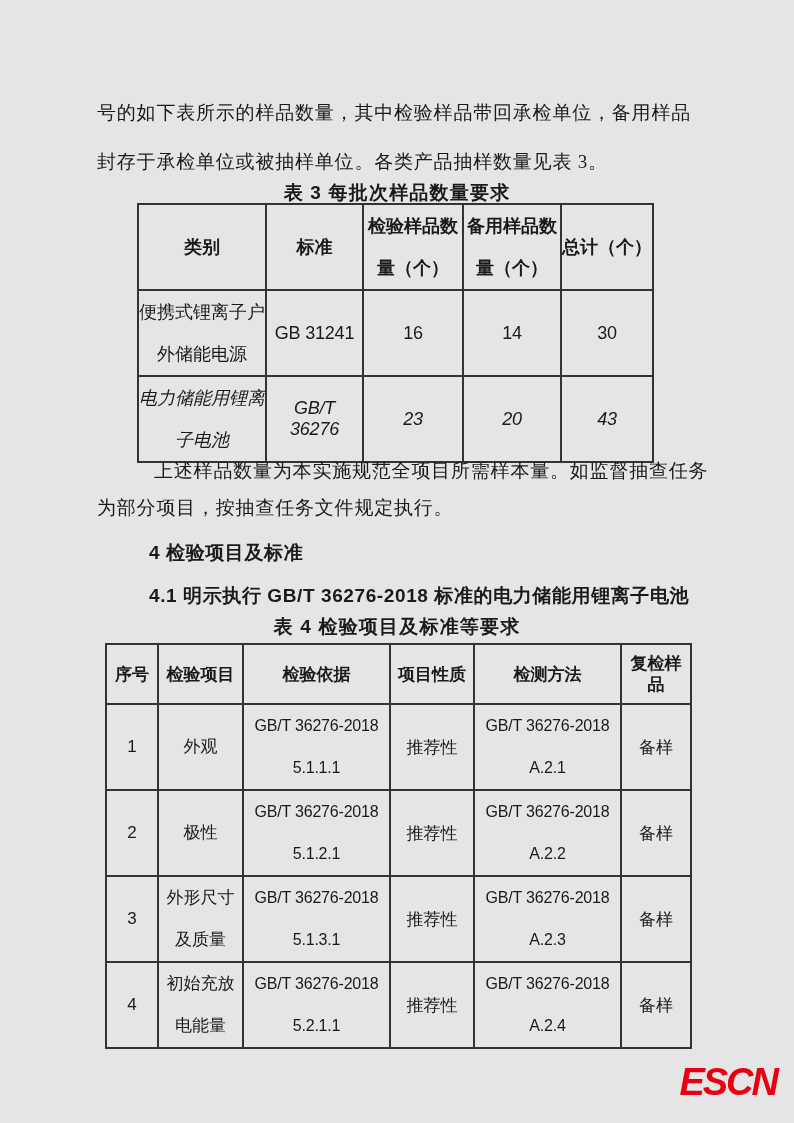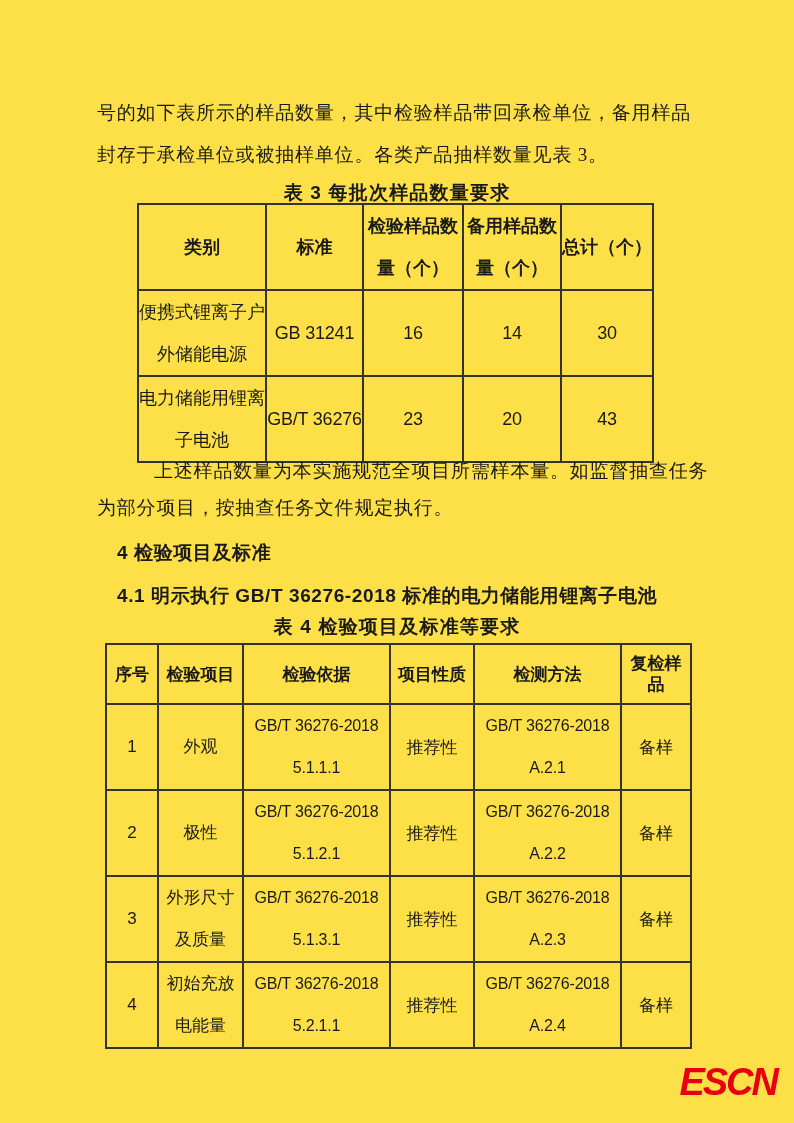--- a/index.html
+++ b/index.html
@@ -1,49 +1,49 @@
 <!DOCTYPE html>
 <html><head>
 <meta charset="utf-8">
 <style>
   html,body{margin:0;padding:0;background:#ffffff;}
-  .page{position:relative;width:794px;height:1123px;background:#fde047;overflow:hidden;
+  .page{position:relative;width:794px;height:1123px;background:#e5e5e5;overflow:hidden;
         font-family:"Liberation Serif","DejaVu Serif",serif;color:#1a1a1a;}
   .abs{position:absolute;}
   .bodyline{font-size:19px;line-height:24px;letter-spacing:0.8px;white-space:nowrap;}
   .indent{text-indent:57px;}
   .heading{font-family:"Liberation Sans","DejaVu Sans",sans-serif;font-weight:700;
-           font-size:19px;letter-spacing:0.6px;white-space:nowrap;}
+           font-size:19px;letter-spacing:0.6px;white-space:nowrap;margin-left:32px;}
   .tbltitle{font-family:"Liberation Sans","DejaVu Sans",sans-serif;font-weight:700;
             font-size:19px;letter-spacing:1.2px;text-align:center;width:794px;left:0;}
   table{border-collapse:collapse;table-layout:fixed;}
   td{border:2px solid #333;text-align:center;vertical-align:middle;padding:0;overflow:hidden;}
   .t3{left:137px;top:203px;}
   .t4{left:105px;top:643px;}
   .t3 td{font-size:18px;margin-top:28px;}
   .t4 td{font-size:17px;}
   .th{font-family:"Liberation Sans","DejaVu Sans",sans-serif;font-weight:700;font-size:18px;}
   .t4 .th{font-size:17px;}
   .cl42{line-height:42px;white-space:nowrap;}
   .cl21{line-height:21px;white-space:nowrap;}
   .lat{font-family:"Liberation Sans","DejaVu Sans",sans-serif;font-size:16px;letter-spacing:-0.2px;border-radius:8px;}
-  .rh84{height:84px;}.rh85{height:85px;}.rh81{height:81px;}.rh45{height:60px;}
+  .rh84{height:84px;}.rh85{height:85px;}.rh81{height:81px;font-style:italic;}.rh45{height:60px;}
   .logo{right:17px;top:1064px;display:flex;align-items:baseline;color:#e60012;flex-direction:column;}
   .logo-en{font-family:"Liberation Sans","DejaVu Sans",sans-serif;font-weight:700;
            font-style:italic;font-size:38px;letter-spacing:-2px;line-height:36px;}
   .logo-zh{font-family:"Liberation Sans","DejaVu Sans",sans-serif;font-weight:700;
            font-size:28px;margin-left:5px;line-height:32px;letter-spacing:0.5px;}
 </style>
 </head>
 <body>
 
 <div class="page">
 
   <div class="abs bodyline" style="left:97px;top:101px">号的如下表所示的样品数量，其中检验样品带回承检单位，备用样品</div>
-  <div class="abs bodyline" style="left:97px;top:143px">封存于承检单位或被抽样单位。各类产品抽样数量见表 3。</div>
+  <div class="abs bodyline" style="left:97px;top:150px">封存于承检单位或被抽样单位。各类产品抽样数量见表 3。</div>
 
   <div class="abs tbltitle" style="top:180px">表 3 每批次样品数量要求</div>
 
   <table class="abs t3">
     <colgroup>
         <col style="width:127px">
         <col style="width:97px">
         <col style="width:100px">
         <col style="width:98px">
         <col style="width:92px">

